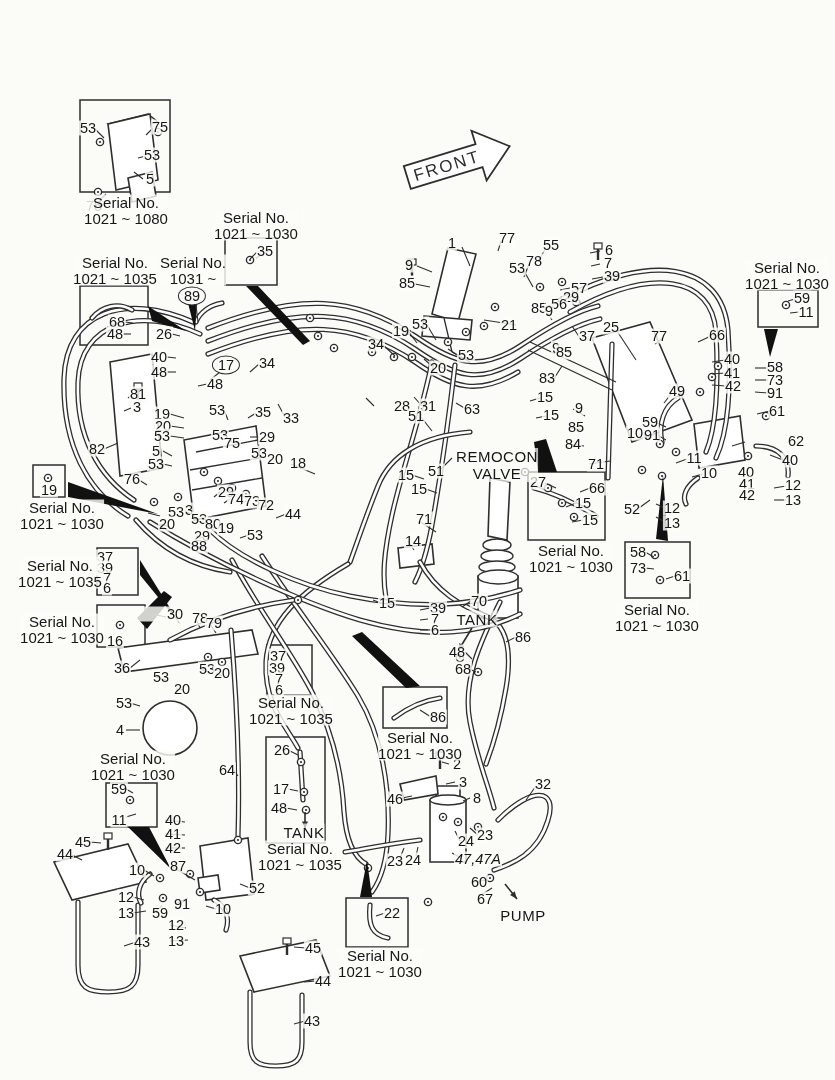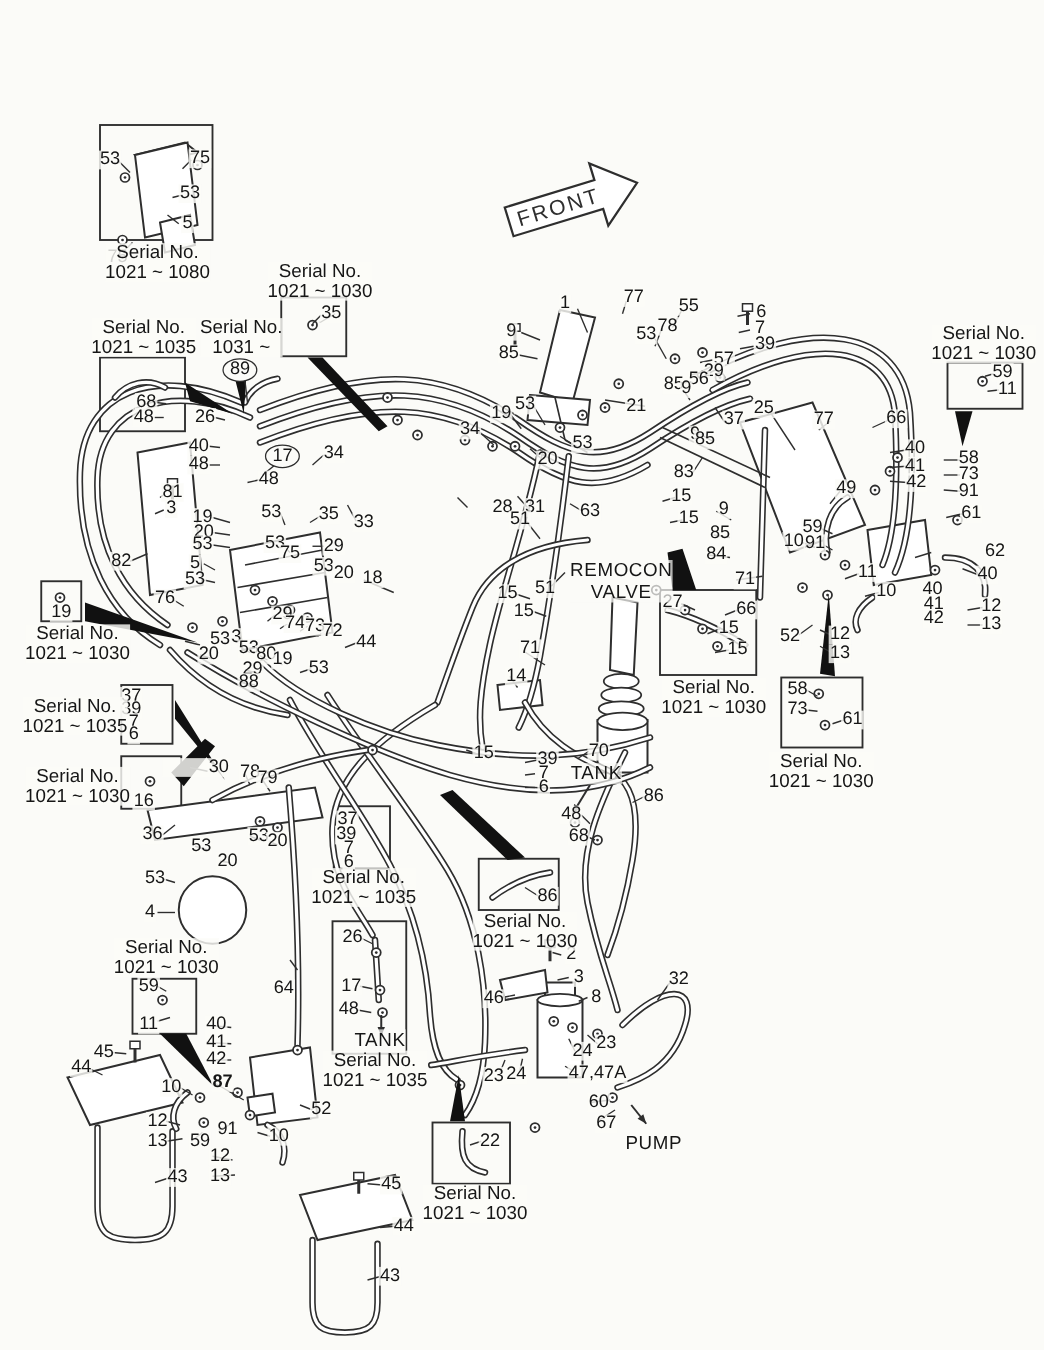--- a/index.html
+++ b/index.html
@@ -617,41 +617,41 @@
       <div class="callout" style="left: 120px; top: 730px;">4</div>
       <div class="callout" style="left: 278px; top: 656px;">37</div>
       <div class="callout" style="left: 277px; top: 668px;">39</div>
       <div class="callout" style="left: 279px; top: 679px;">7</div>
       <div class="callout" style="left: 279px; top: 690px;">6</div>
       <div class="callout" style="left: 282px; top: 750px;">26</div>
       <div class="callout" style="left: 281px; top: 789px;">17</div>
       <div class="callout" style="left: 279px; top: 808px;">48</div>
       <div class="callout" style="left: 438px; top: 717px;">86</div>
       <div class="callout" style="left: 392px; top: 913px;">22</div>
-      <div class="callout" style="left: 227px; top: 770px; margin-top: 21px;">64</div>
+      <div class="callout" style="left: 227px; top: 770px;">64</div>
       <div class="callout" style="left: 395px; top: 799px;">46</div>
       <div class="callout" style="left: 457px; top: 764px;">2</div>
       <div class="callout" style="left: 463px; top: 782px;">3</div>
       <div class="callout" style="left: 477px; top: 798px;">8</div>
       <div class="callout" style="left: 485px; top: 835px;">23</div>
       <div class="callout" style="left: 466px; top: 841px;">24</div>
       <div class="callout" style="left: 395px; top: 861px;">23</div>
       <div class="callout" style="left: 413px; top: 860px;">24</div>
-      <div class="callout" style="left: 478px; top: 859px;">47,47A</div>
+      <div class="callout" style="left: 478px; top: 859px; font-style: italic;">47,47A</div>
       <div class="callout" style="left: 543px; top: 784px;">32</div>
       <div class="callout" style="left: 479px; top: 882px;">60</div>
       <div class="callout" style="left: 485px; top: 899px;">67</div>
       <div class="callout" style="left: 119px; top: 789px;">59</div>
       <div class="callout" style="left: 119px; top: 820px;">11</div>
       <div class="callout" style="left: 83px; top: 842px;">45</div>
       <div class="callout" style="left: 65px; top: 854px;">44</div>
       <div class="callout" style="left: 173px; top: 820px;">40</div>
       <div class="callout" style="left: 173px; top: 834px;">41</div>
       <div class="callout" style="left: 173px; top: 848px;">42</div>
-      <div class="callout" style="left: 178px; top: 866px; font-weight: bold;">87</div>
+      <div class="callout" style="left: 178px; top: 866px;">87</div>
       <div class="callout" style="left: 137px; top: 870px;">10</div>
       <div class="callout" style="left: 257px; top: 888px;">52</div>
       <div class="callout" style="left: 126px; top: 897px;">12</div>
       <div class="callout" style="left: 126px; top: 913px;">13</div>
       <div class="callout" style="left: 160px; top: 913px;">59</div>
       <div class="callout" style="left: 182px; top: 904px;">91</div>
       <div class="callout" style="left: 223px; top: 909px;">10</div>
       <div class="callout" style="left: 176px; top: 925px;">12</div>
       <div class="callout" style="left: 176px; top: 941px;">13</div>
       <div class="callout" style="left: 142px; top: 942px;">43</div>

